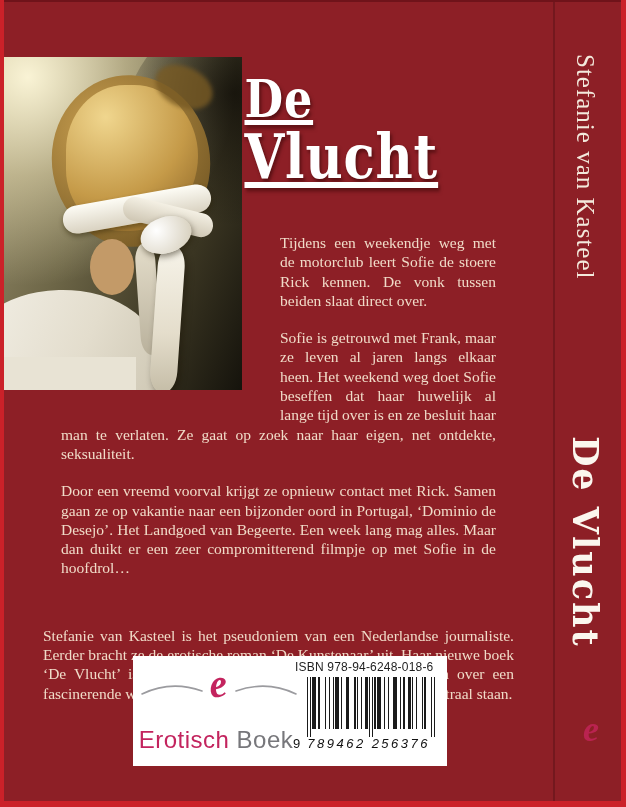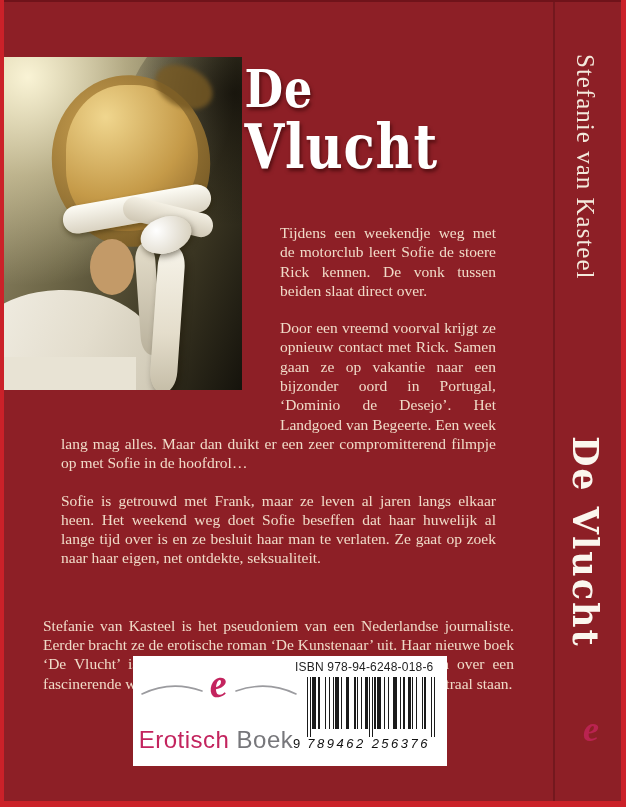--- a/index.html
+++ b/index.html
@@ -62,21 +62,21 @@
     background:linear-gradient(175deg,#f7f4ea 0%,#e4ddcb 60%,#c4bca6 100%);
     box-shadow:3px 4px 7px rgba(25,18,4,.45);}
   .neck{left:86px;top:182px;width:44px;height:56px;border-radius:50%;
     background:#c39a68;}
   .shirt{left:-42px;top:232px;width:200px;height:150px;border-radius:55% 70% 20% 0;
     transform:rotate(-10deg);
     background:linear-gradient(125deg,#f4f1e8 0%,#e3ddcd 55%,#c9c2ae 100%);}
   .shirt2{left:0;top:300px;width:132px;height:40px;background:#e8e3d4;}
 
   
-  .title-block{margin-top:4px;padding-left:15px;color:#fff;}
+  .title-block{margin-top:14px;padding-left:15px;color:#fff;text-decoration:underline;}
   .title-line{
     font-family:"DejaVu Serif","Liberation Serif",serif;
     font-weight:bold;color:#fff;
     transform:scaleX(.84);transform-origin:left center;
     text-shadow:2px 3px 4px rgba(40,0,0,.55);
     letter-spacing:1px;white-space:nowrap;
   }
   .title-line.l1{font-size:53px;line-height:54px;}
   .title-line.l2{font-size:61px;line-height:64px;}
 
@@ -167,22 +167,22 @@
       <div class="knot"></div>
     </div>
 
     <div class="title-block">
       <div class="title-line l1">De</div>
       <div class="title-line l2">Vlucht</div>
     </div>
 
     <div class="blurb">
       <p>Tijdens een weekendje weg met de motor­club leert Sofie de stoere Rick kennen. De vonk tussen beiden slaat direct over.</p>
+      <p>Sofie is getrouwd met Frank, maar ze leven al jaren langs elkaar heen. Het weekend weg doet Sofie beseffen dat haar huwelijk al lange tijd over is en ze besluit haar man te verlaten. Ze gaat op zoek naar haar eigen, net ontdekte, seksualiteit.</p>
       <p>Door een vreemd voorval krijgt ze opnieuw contact met Rick. Samen gaan ze op vakan­tie naar een bijzonder oord in Portugal, ‘Dominio de Desejo’. Het Landgoed van Begeerte. Een week lang mag alles. Maar dan duikt er een zeer compromitterend filmpje op met Sofie in de hoofdrol…</p>
-      <p>Sofie is getrouwd met Frank, maar ze leven al jaren langs elkaar heen. Het weekend weg doet Sofie beseffen dat haar huwelijk al lange tijd over is en ze besluit haar man te verlaten. Ze gaat op zoek naar haar eigen, net ontdekte, seksualiteit.</p>
     </div>
 
     <div class="bio">Stefanie van Kasteel is het pseudoniem van een Nederlandse journaliste. Eerder bracht ze de erotische roman ‘De Kunstenaar’ uit. Haar nieuwe boek ‘De Vlucht’ is een zinderende, maar vooral taboeloze roman over een fascinerende wereld waarin macht en (zelfgekozen) onmacht centraal staan.</div>
   </div>
 
   <div class="spine">
     <div class="spine-fold"></div>
     <div class="spine-author">Stefanie van Kasteel</div>
     <div class="spine-title">De Vlucht</div>
     <div class="spine-e">e</div>

